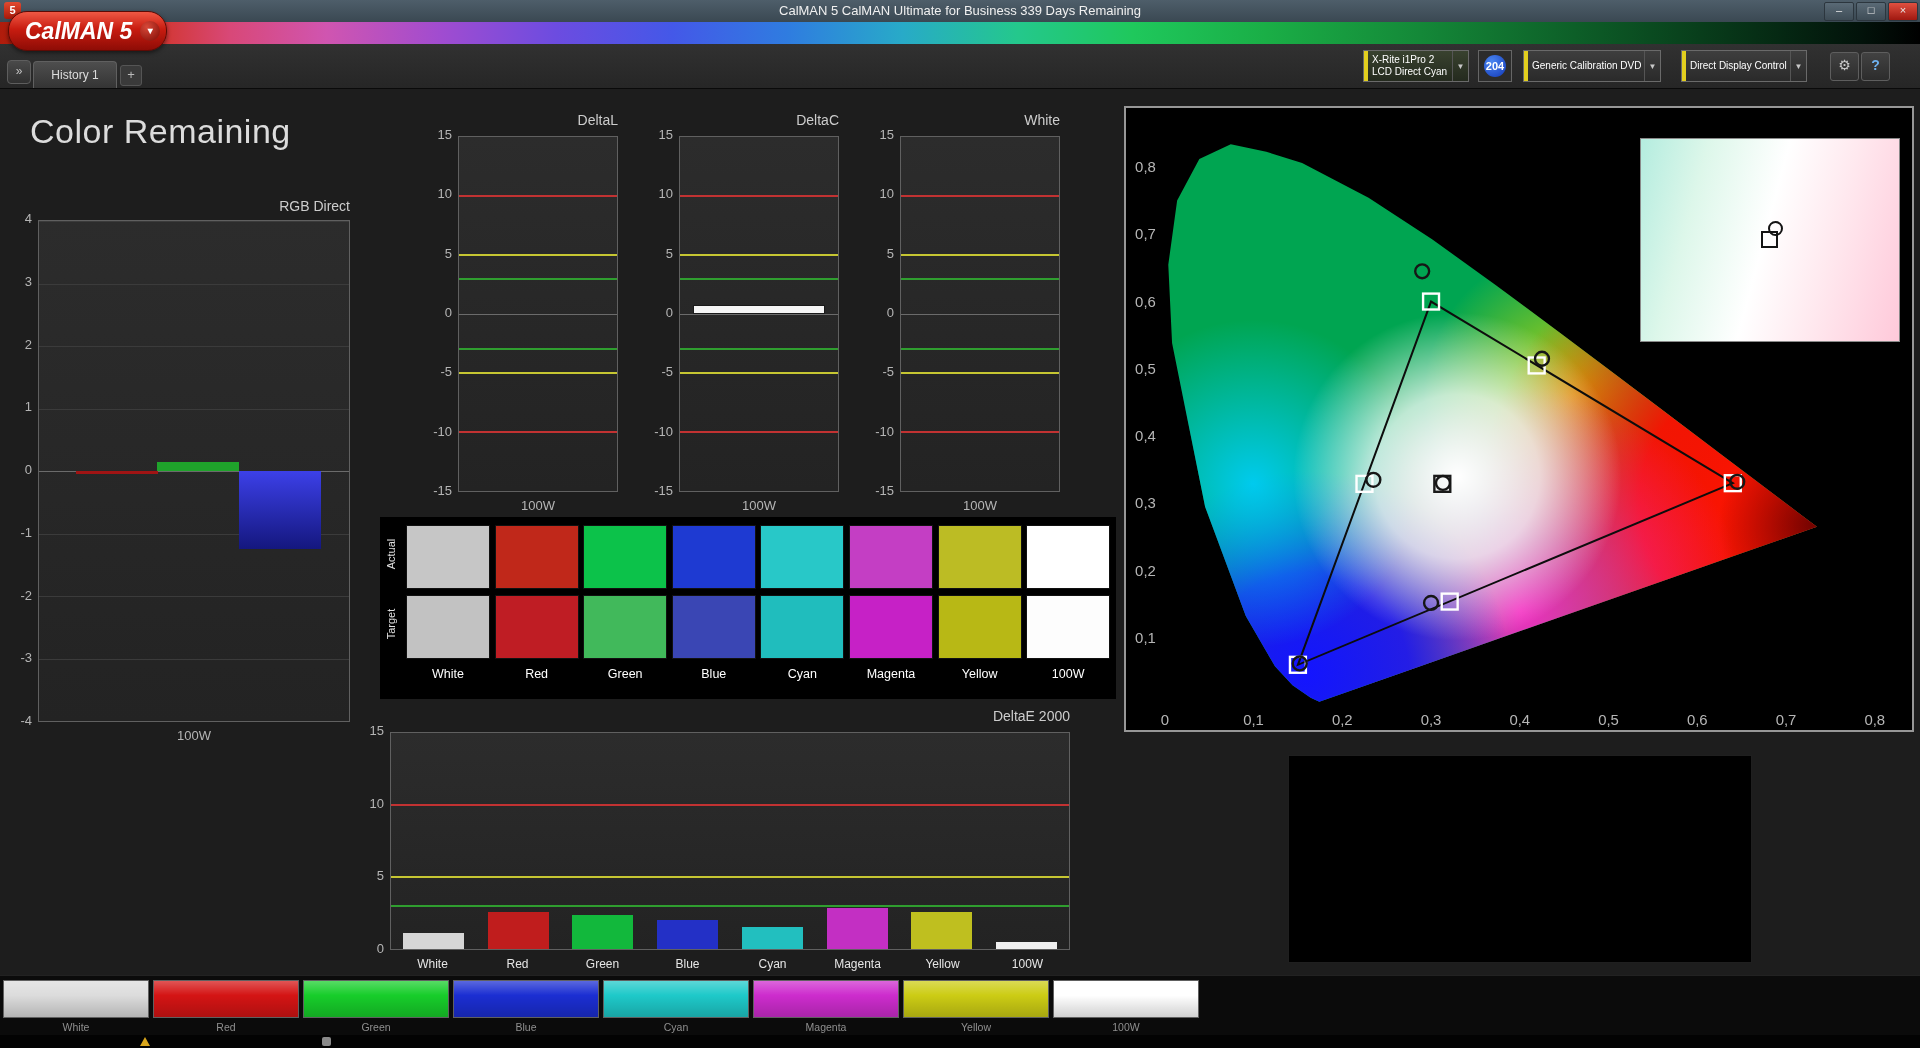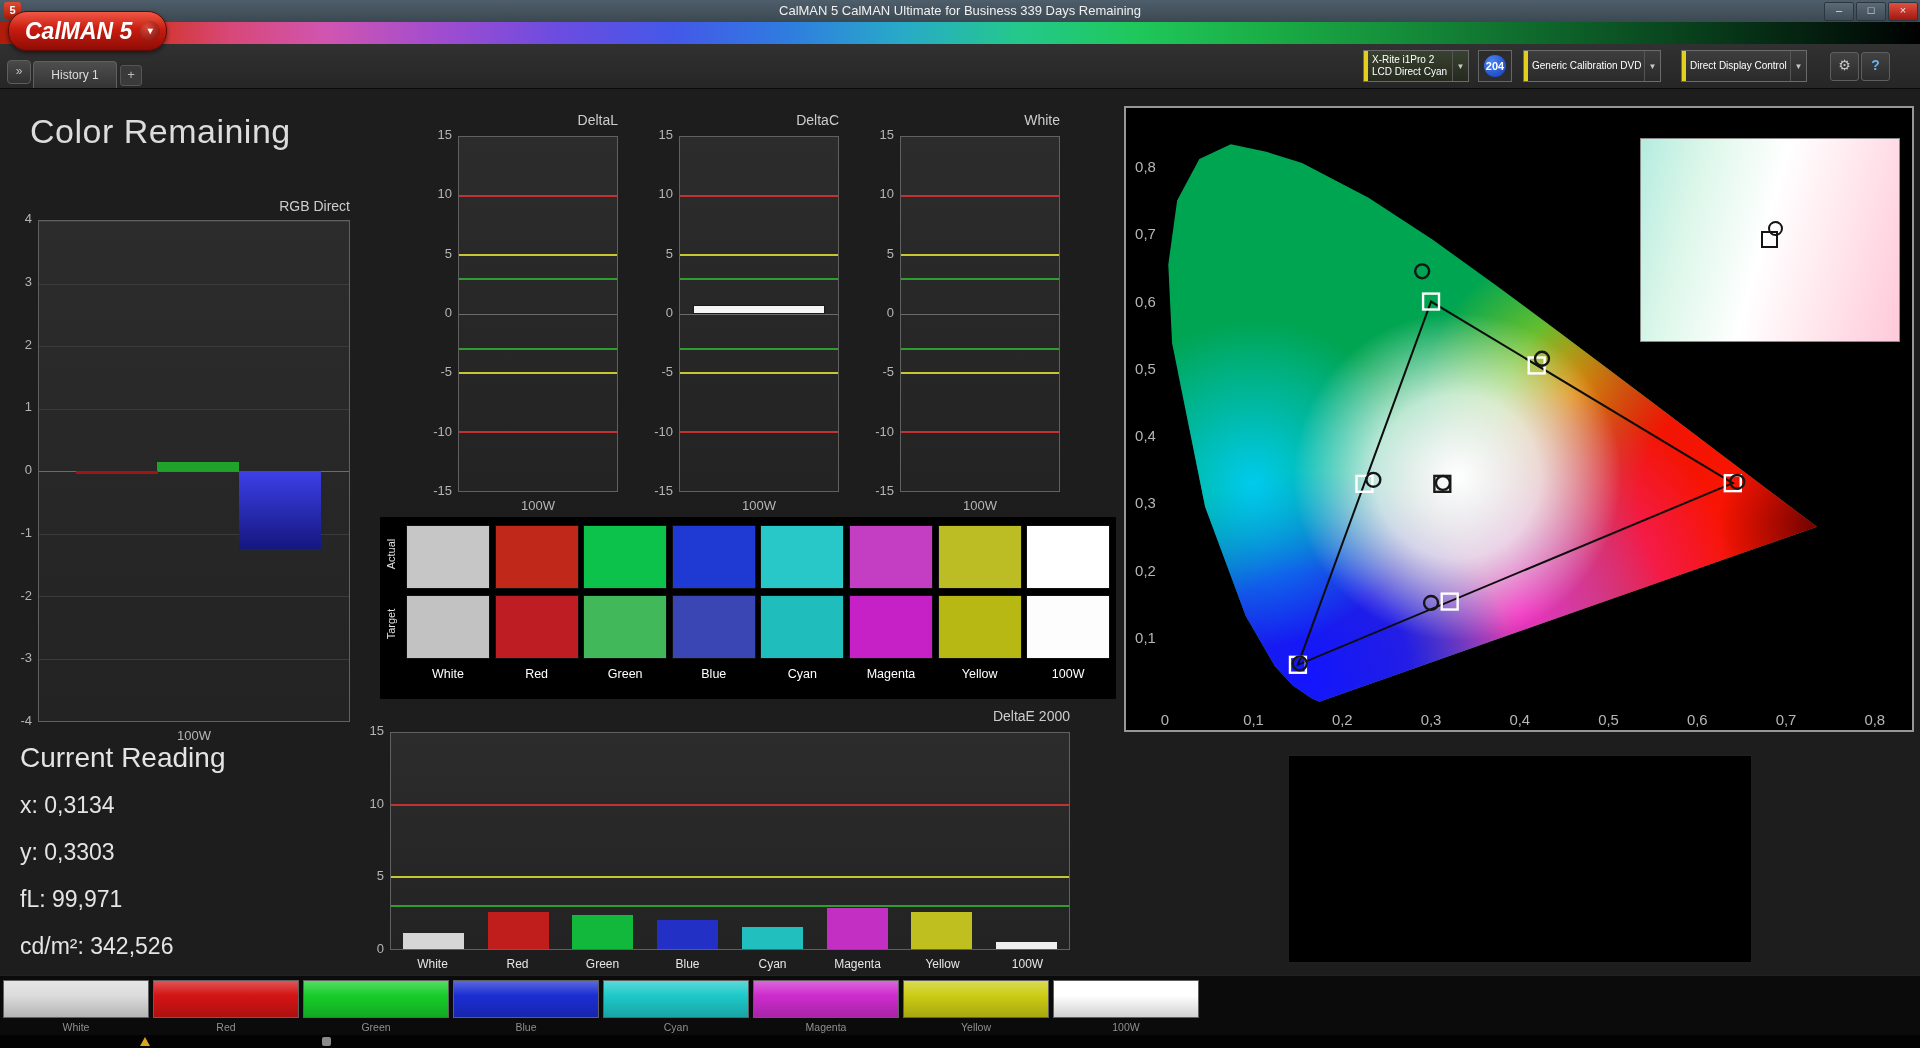--- a/index.html
+++ b/index.html
@@ -299,27 +299,20 @@
       <div class="swlabel" style="left: 26px; top: 150px; width: 84px;">White</div>
       <div class="swlabel" style="left: 114.6px; top: 150px; width: 84px;">Red</div>
       <div class="swlabel" style="left: 203.2px; top: 150px; width: 84px;">Green</div>
       <div class="swlabel" style="left: 291.8px; top: 150px; width: 84px;">Blue</div>
       <div class="swlabel" style="left: 380.4px; top: 150px; width: 84px;">Cyan</div>
       <div class="swlabel" style="left: 469px; top: 150px; width: 84px;">Magenta</div>
       <div class="swlabel" style="left: 557.6px; top: 150px; width: 84px;">Yellow</div>
       <div class="swlabel" style="left: 646.2px; top: 150px; width: 84px;">100W</div>
     </div>
 
-  <div id="current-reading">
-    <div class="cr-title">Current Reading</div>
-    <div class="cr-line">x: 0,3134</div>
-    <div class="cr-line">y: 0,3303</div>
-    <div class="cr-line">fL: 99,971</div>
-    <div class="cr-line">cd/m²: 342,526</div>
-  </div>
 
   <div id="delta-e" class="chart">
     <div class="chart-title">DeltaE 2000</div>
     <div class="plot">
         <div class="gridline" style="top: 100%; background: rgb(107, 107, 107);"></div>
         <div class="refline" style="top: calc(33.3333% - 1px); background: rgb(194, 50, 50);"></div>
         <div class="refline" style="top: calc(66.6667% - 1px); background: rgb(198, 198, 50);"></div>
         <div class="refline" style="top: calc(80% - 1px); background: rgb(47, 158, 47);"></div>
         <div class="bar" style="left: 1.75%; width: 9%; top: 92.6667%; height: 7.33333%; background: rgb(214, 214, 214);"></div>
         <div class="bar" style="left: 14.25%; width: 9%; top: 82.6667%; height: 17.3333%; background: rgb(192, 29, 29);"></div>

